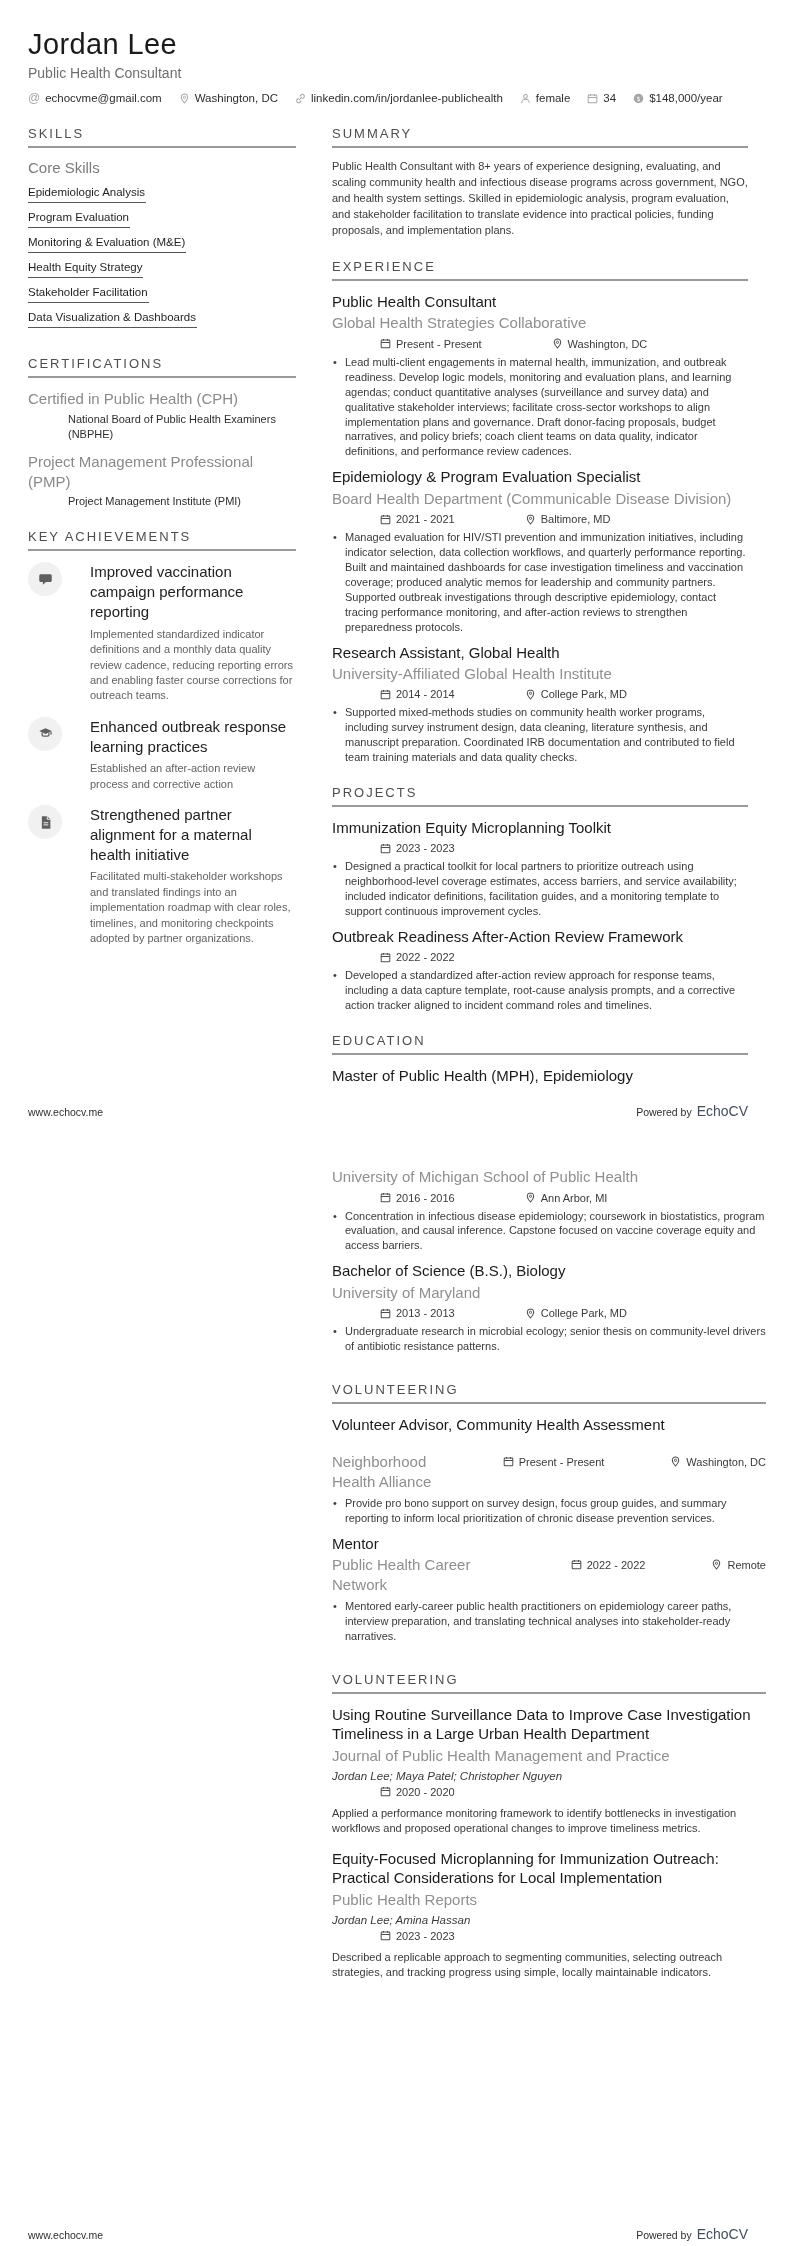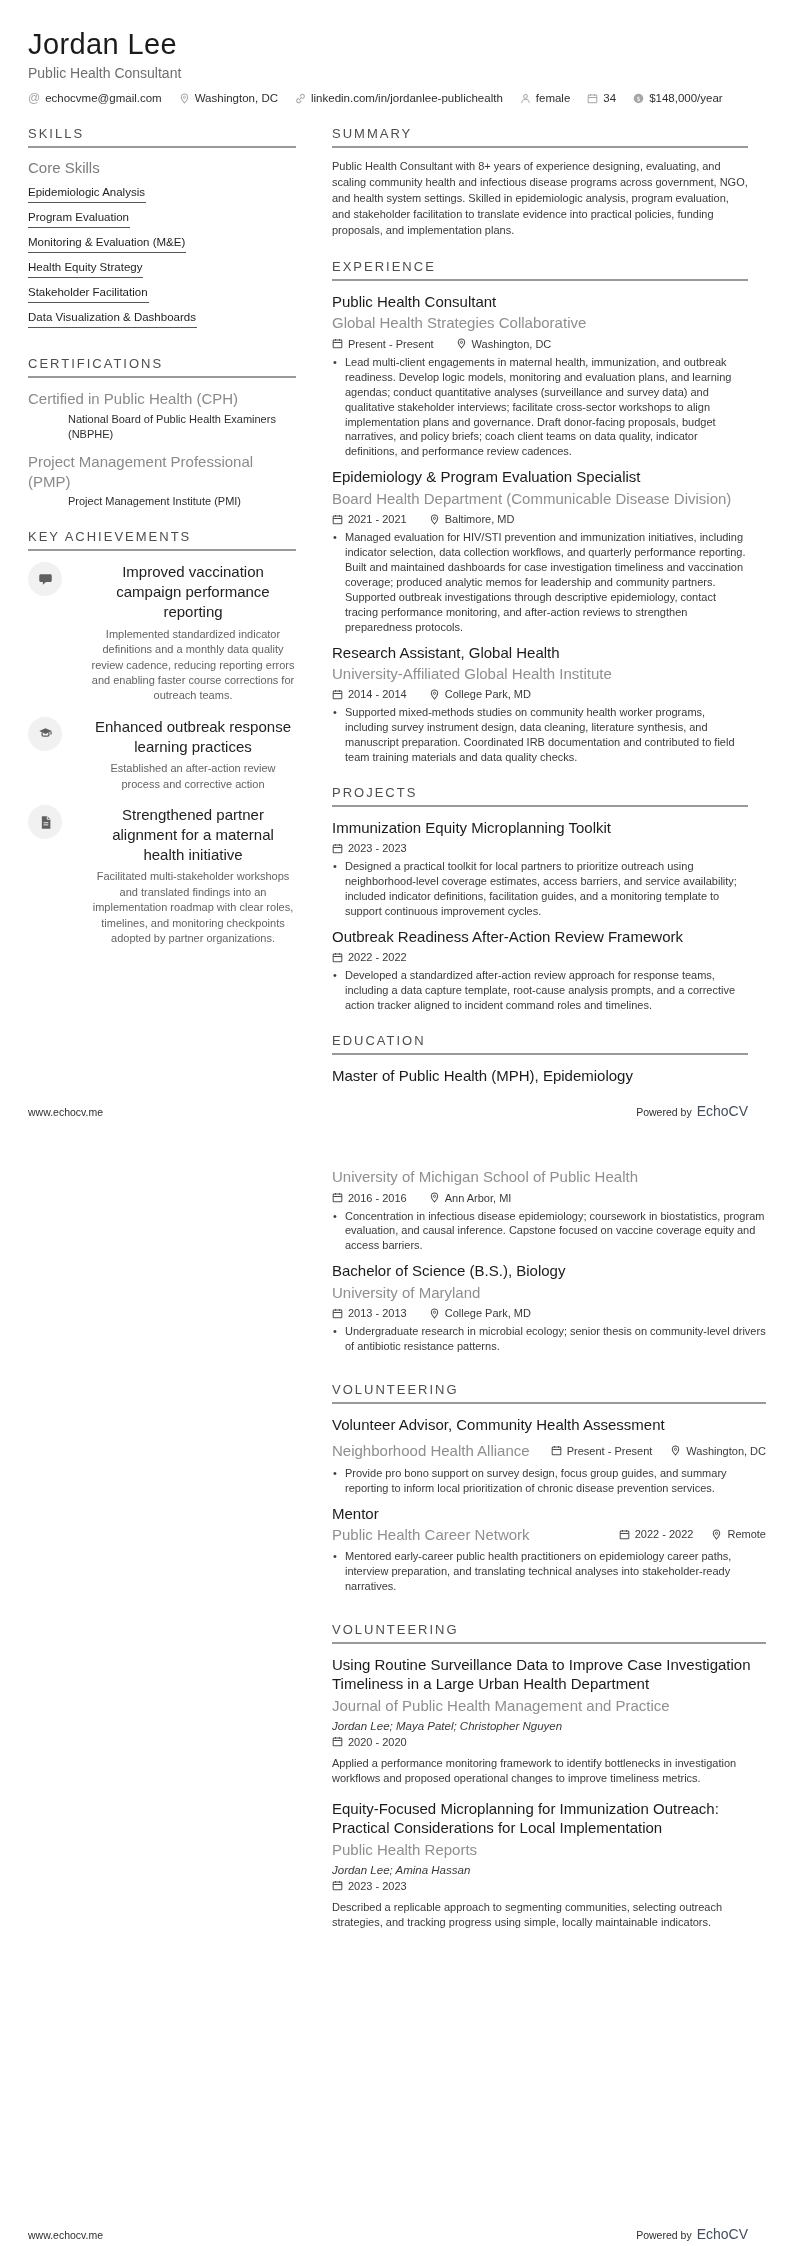--- a/index.html
+++ b/index.html
@@ -22,31 +22,31 @@
   .sec-head{font-size:13px;letter-spacing:2px;color:#4e4e4e;font-weight:400;padding-bottom:5px;border-bottom:2px solid #999;margin-bottom:11px;}
   
   .group-label{font-size:15px;color:#7c7c7c;margin:2px 0 10px 0;}
   .tags{display:flex;flex-wrap:wrap;}
   .tag{font-size:11.5px;color:#1f1f1f;border-bottom:1px solid #565656;padding:0 1px 4px 0;margin:0 30px 8px 0;}
   
   .cert{margin-bottom:10px;}
   .cert-name{font-size:15px;color:#8a8a8a;line-height:1.3;margin-bottom:3px;}
   .cert-issuer{font-size:11px;color:#2e2e2e;line-height:1.38;margin-left:40px;}
   
-  .ach{display:flex;gap:28px;margin-bottom:13px;text-align:center;}
+  .ach{display:flex;gap:28px;margin-bottom:13px;}
   .ach-icon{width:34px;height:34px;border-radius:50%;background:#f1f1f1;color:#5f5f5f;display:flex;align-items:center;justify-content:center;flex:none;}
   .ach-icon svg{width:15px;height:15px;}
   .ach-title{font-size:15px;font-weight:500;color:#222;line-height:1.32;margin-bottom:5px;}
   .ach-text{font-size:11px;color:#636363;line-height:1.4;}
   
   .entry{margin-bottom:8px;}
   .e-title{font-size:15px;font-weight:500;color:#1b1b1b;line-height:1.28;}
   .e-org{font-size:15px;color:#8f8f8f;margin-top:2px;line-height:1.3;}
   .meta{display:flex;gap:22px;align-items:center;margin-top:5px;font-size:11px;color:#3a3a3a;}
-  .m-item{display:inline-flex;gap:5px;align-items:center;}
+  .m-item{display:inline-flex;gap:5px;align-items:center;margin-left:48px;}
   .m-item .cicon{color:#4d4d4d;}
   .bullet{position:relative;padding-left:13px;font-size:11px;color:#3a3a3a;line-height:1.36;margin-top:5px;}
   .bullet::before{content:"\2022";position:absolute;left:1px;}
   .para{font-size:11px;color:#3a3a3a;line-height:1.45;}
   .vol-row{display:flex;justify-content:space-between;align-items:baseline;gap:8px;margin-top:2px;}
   .vol-meta{display:flex;gap:18px;align-items:center;font-size:11px;color:#3a3a3a;flex:none;}
   .pub-journal{font-size:15px;color:#8f8f8f;margin-top:3px;line-height:1.3;}
   .pub-authors{font-size:11.5px;font-style:italic;color:#3a3a3a;margin-top:4px;}
   .pub-meta{margin-top:4px;}
   .pub-text{font-size:11px;color:#3a3a3a;line-height:1.4;margin-top:8px;}
@@ -414,21 +414,21 @@
         <div class="bullet">Undergraduate research in microbial ecology; senior thesis on community-level drivers of antibiotic resistance patterns.</div>
       </div>
     </div>
 
     <div class="section" style="margin-top:28px;">
       <div class="sec-head">VOLUNTEERING</div>
 
       <div class="entry">
         <div class="e-title">Volunteer Advisor, Community Health Assessment</div>
         <div class="vol-row">
-          <span class="e-org" style="margin-top:5px;">Neighborhood Health Alliance</span>
+          <span class="e-org" style="margin-top:16px;">Neighborhood Health Alliance</span>
           <span class="vol-meta">
             <span class="m-item">
               <span class="cicon">
                   <svg class="ic">
                     <use href="#i-cal"></use>
                   </svg>
                 </span>
               <span>Present - Present</span>
             </span>
             <span class="m-item">

